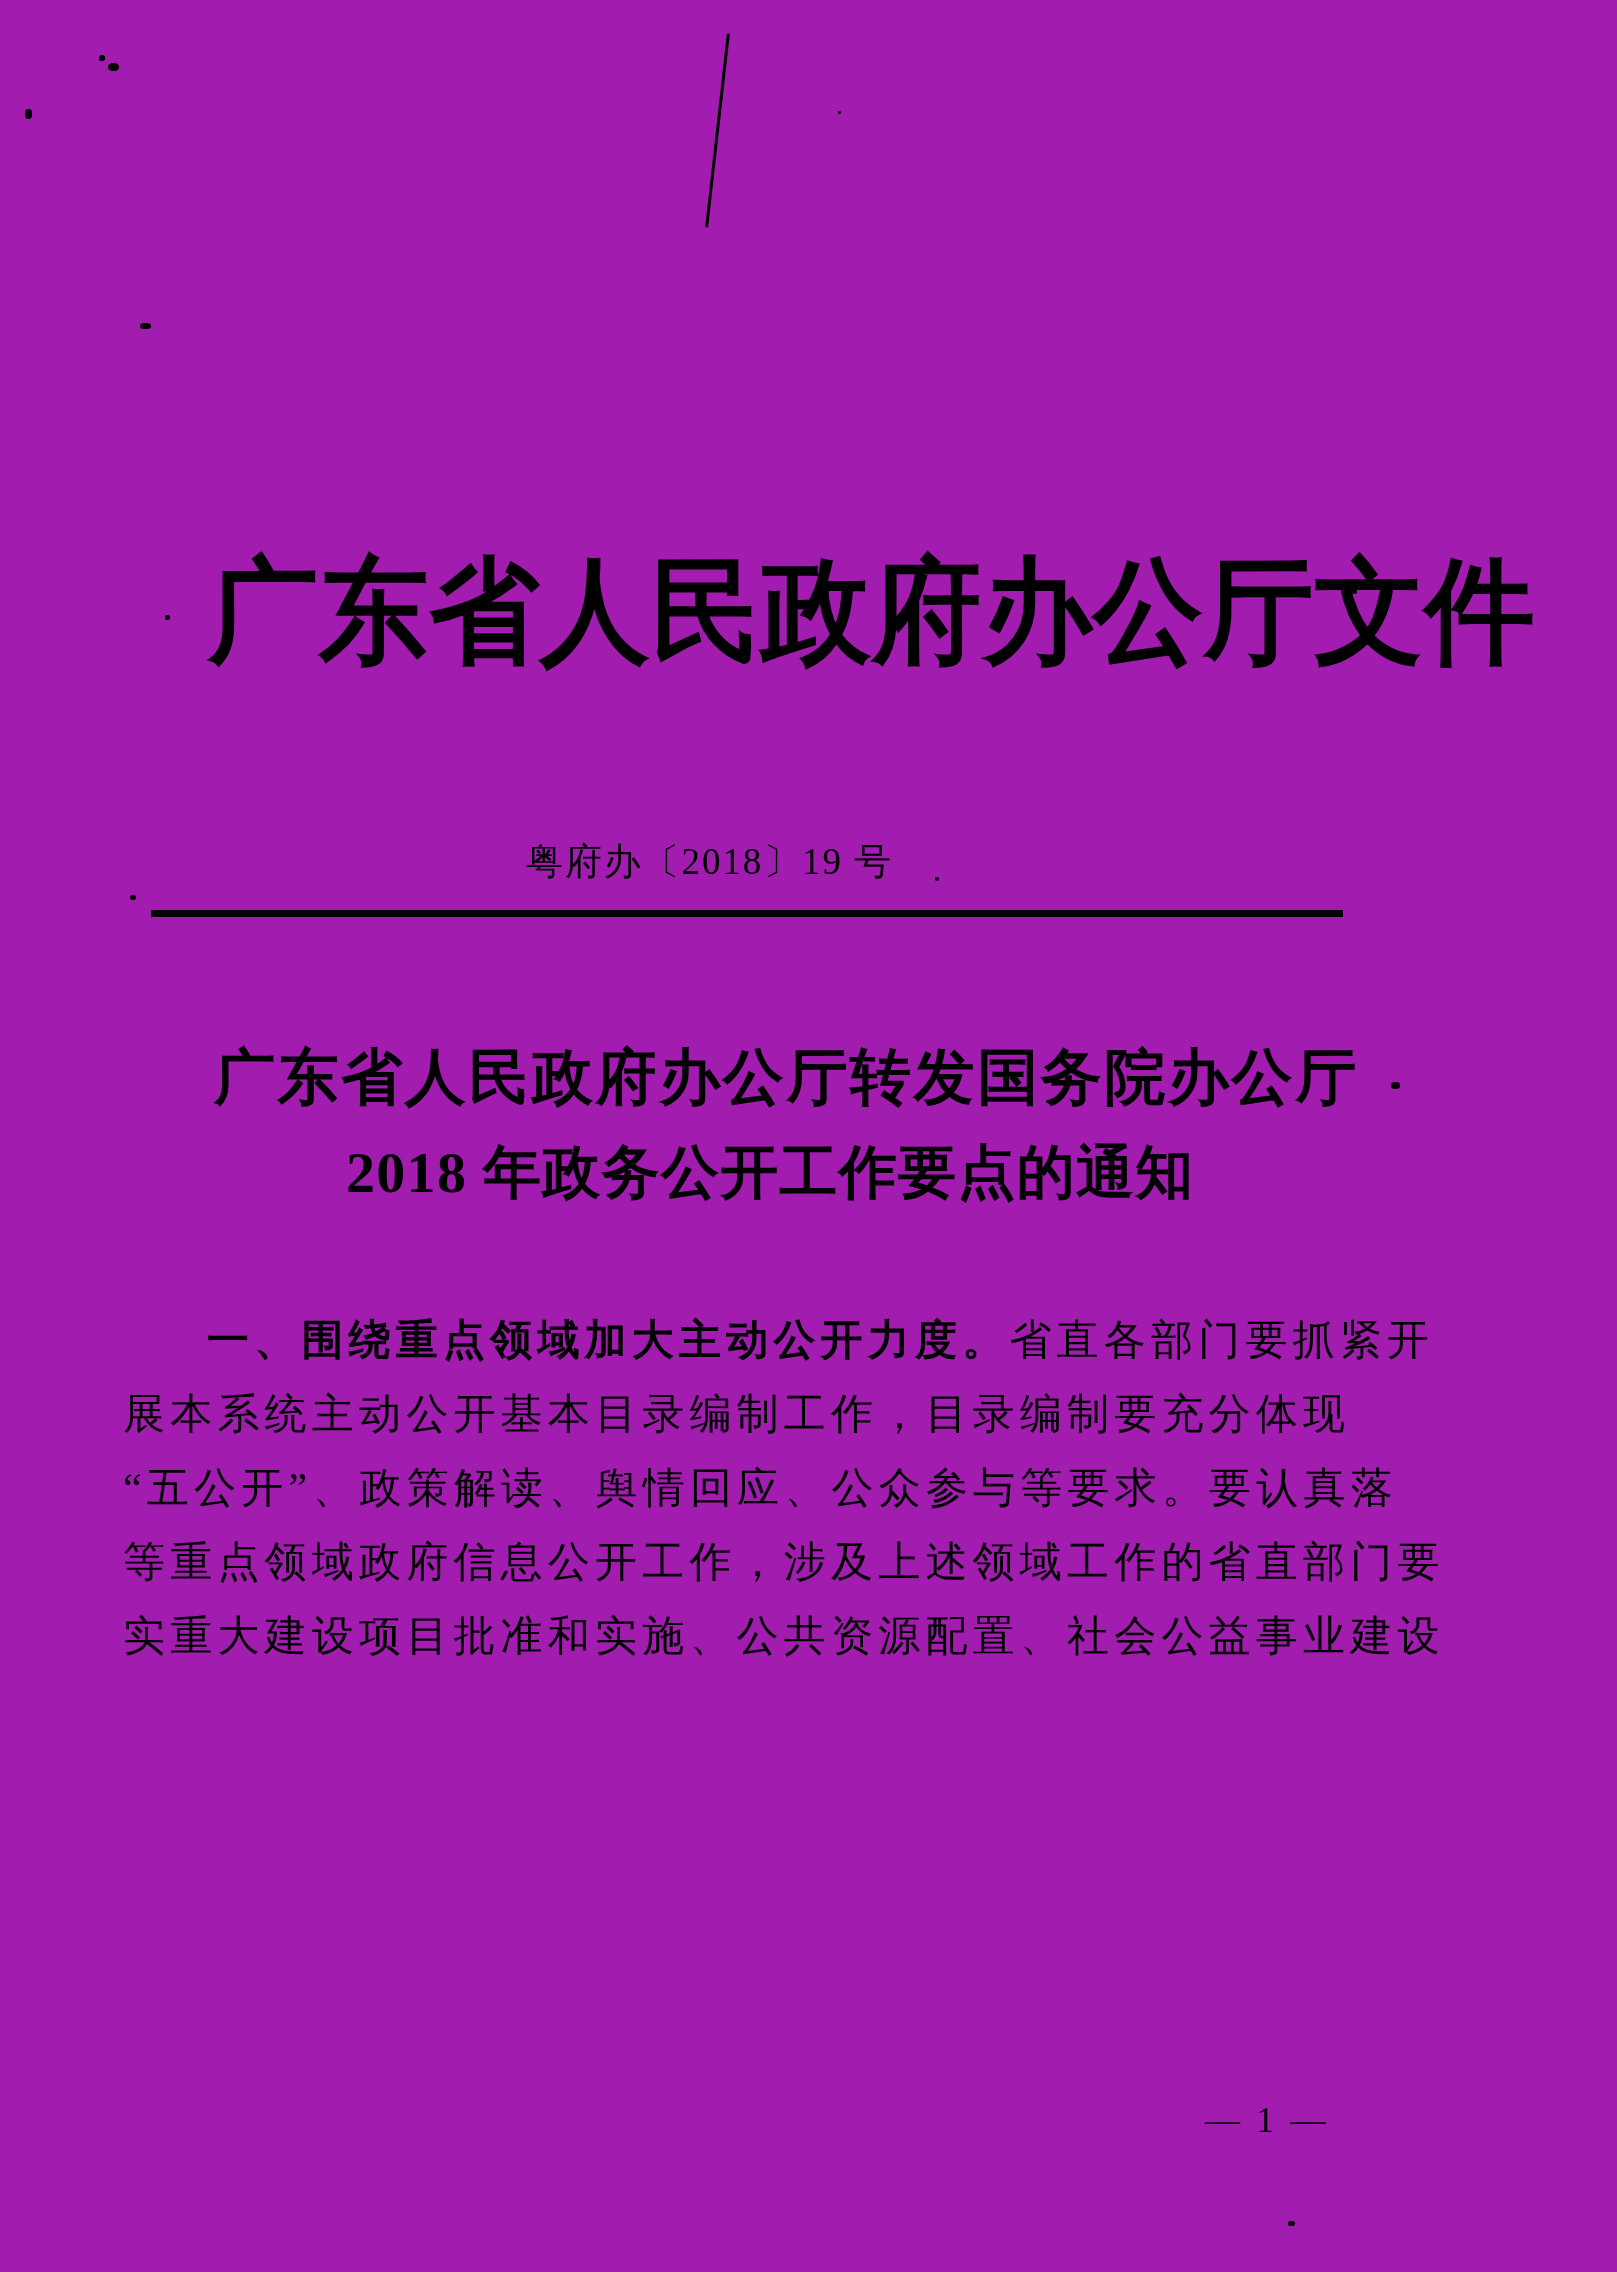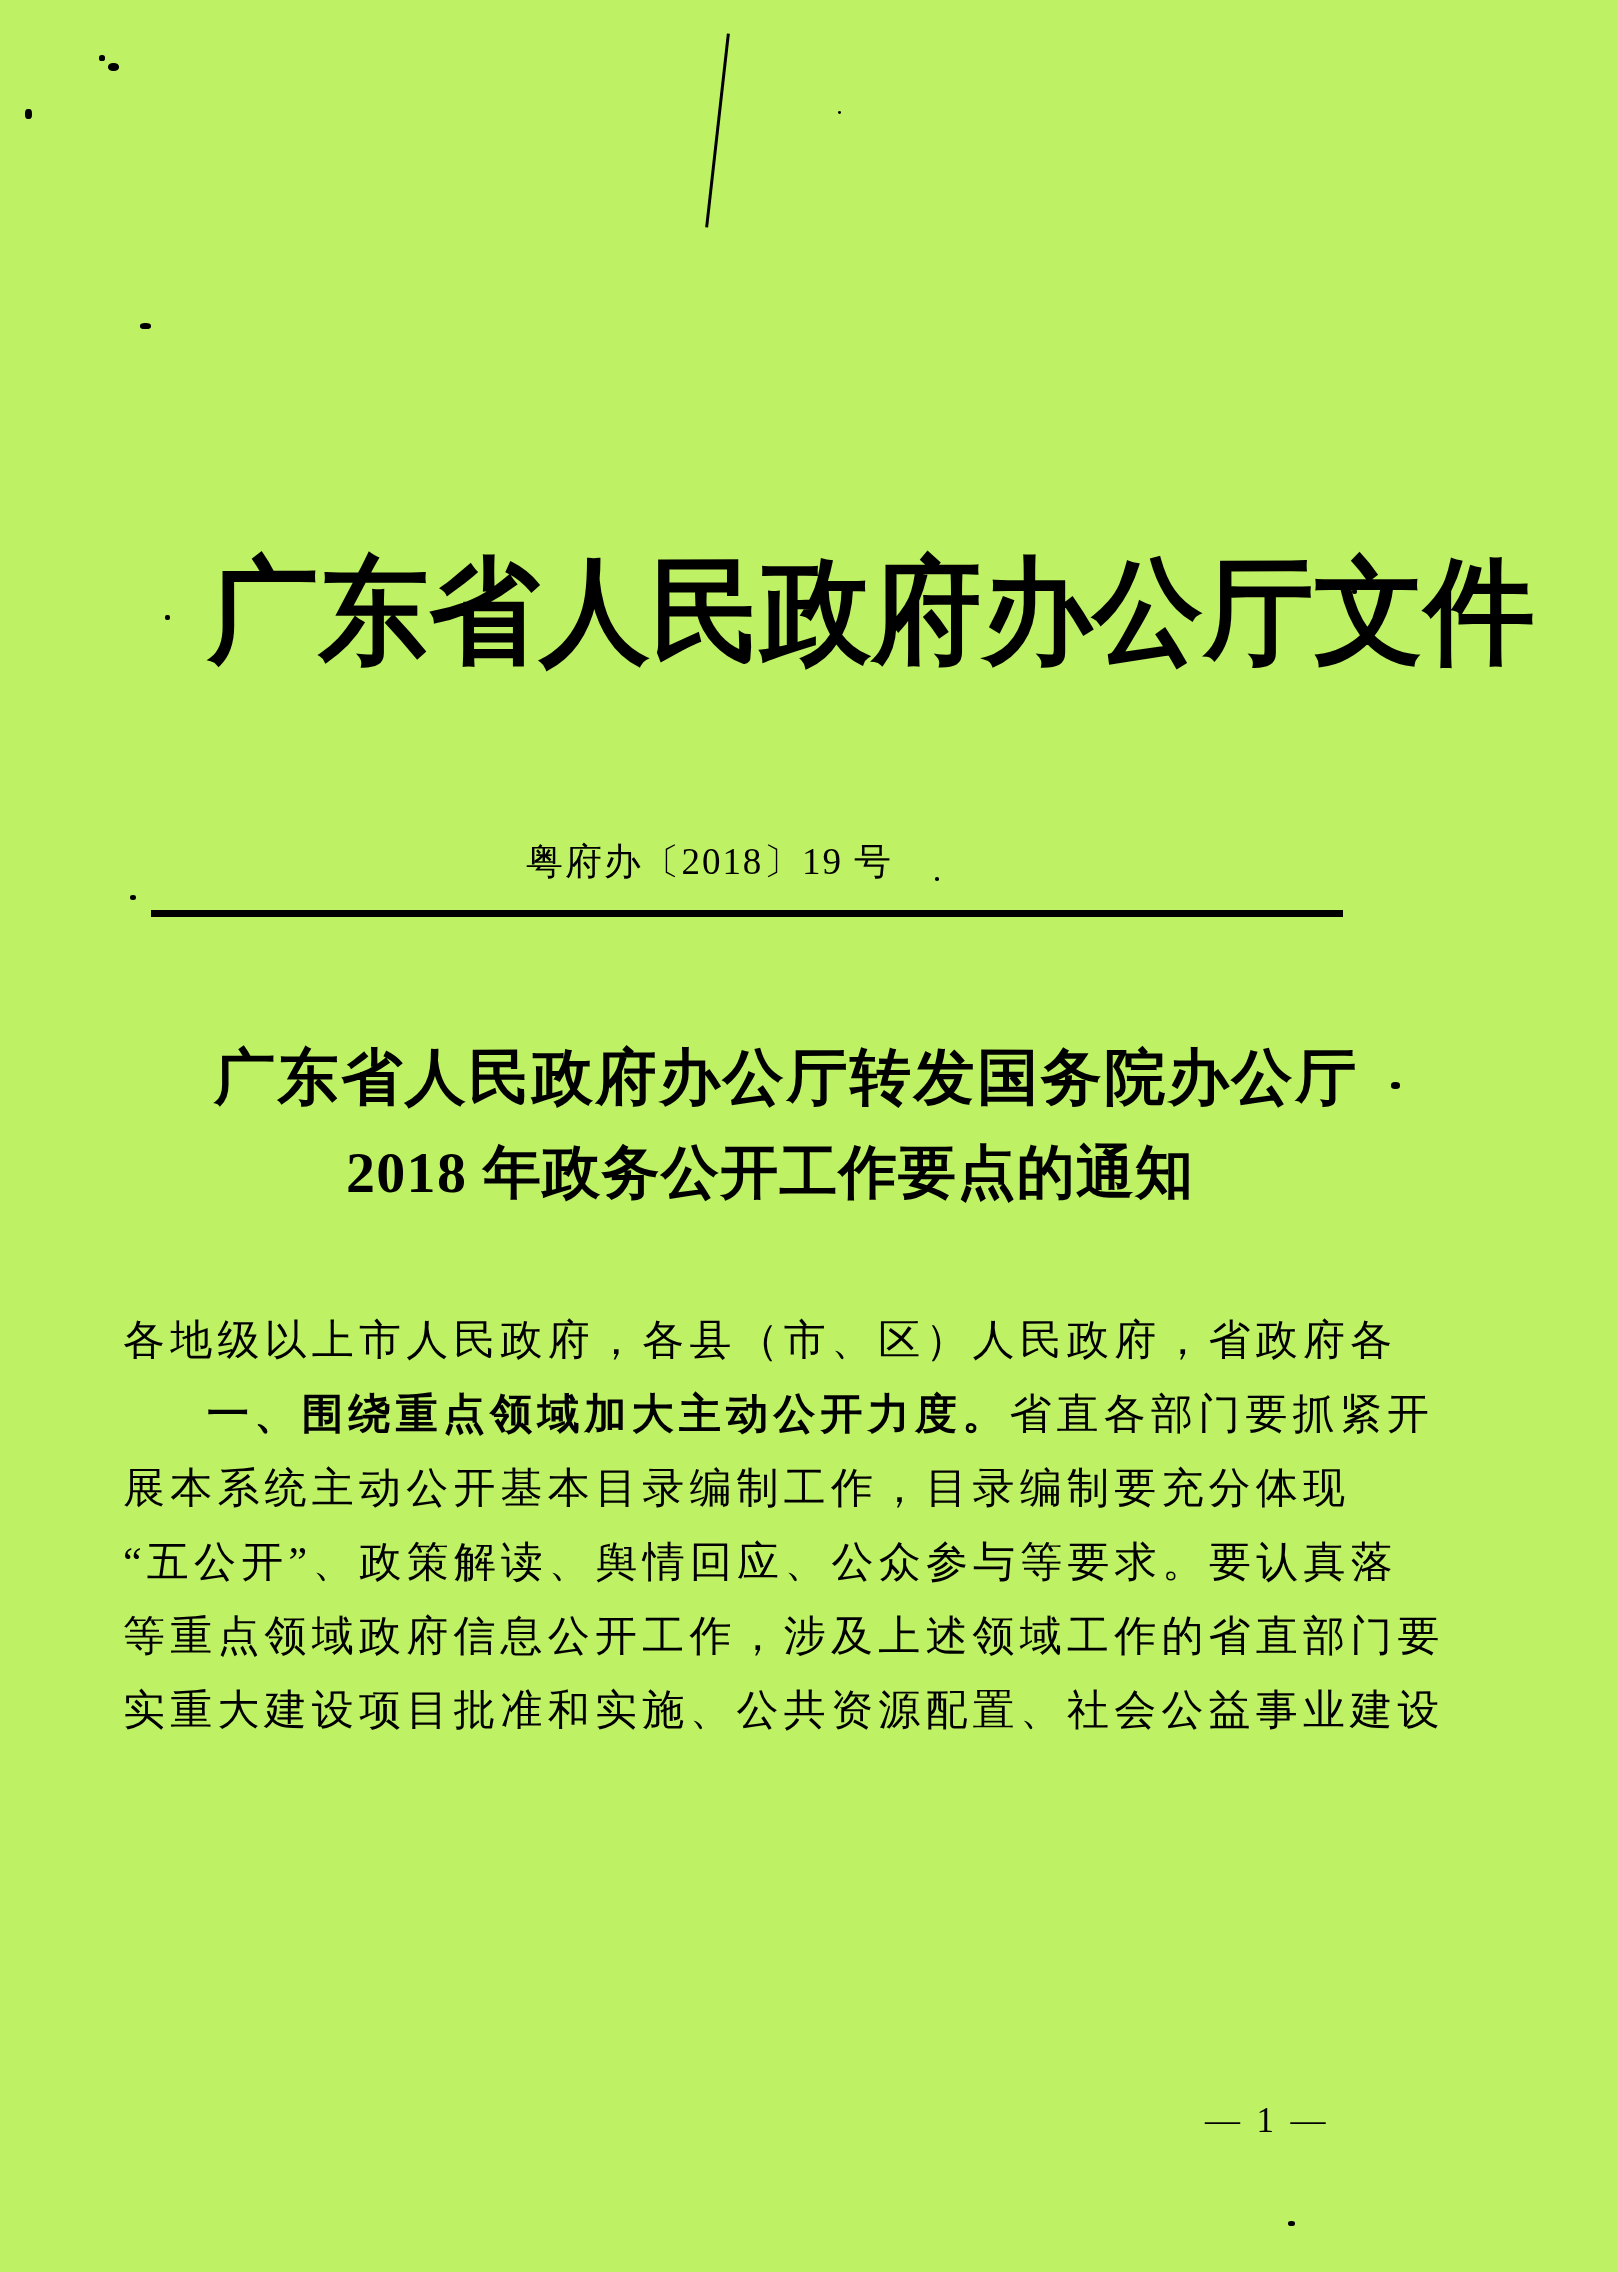--- a/index.html
+++ b/index.html
@@ -1,20 +1,20 @@
 <!DOCTYPE html>
 <html style="font-size:10.4px"><head>
 <meta charset="utf-8">
 <style>
   html, body { margin: 0; padding: 0; background: #e8e8e8; }
   .page {
     position: relative;
     width: 1617px;
     height: 2273px;
-    background: #bef264;
+    background: #a21caf;
     overflow: hidden;
     font-family: "Liberation Serif", "DejaVu Serif", serif;
     color: #000;
   }
   
   .org-title {
     position: absolute;
     left: 208px;
     top: 546px;
     width: 1129px;
@@ -131,21 +131,20 @@
   <div class="org-title">广东省人民政府办公厅文件</div>
 
   <div class="doc-number">粤府办〔2018〕19 号</div>
 
   <div class="hrule"></div>
 
   <div class="doc-title-1">广东省人民政府办公厅转发国务院办公厅</div>
   <div class="doc-title-2">2018 年政务公开工作要点的通知</div>
 
   <div class="body-block">
-    <div class="body-line"><b></b><span>各地级以上市人民政府，各县（市、区）人民政府，省政府各</span></div>
     <div class="body-line indent"><b>一、围绕重点领域加大主动公开力度。</b><span>省直各部门要抓紧开</span></div>
     <div class="body-line"><b></b><span>展本系统主动公开基本目录编制工作，目录编制要充分体现</span></div>
     <div class="body-line"><b></b><span>“五公开”、政策解读、舆情回应、公众参与等要求。要认真落</span></div>
     <div class="body-line"><b></b><span>等重点领域政府信息公开工作，涉及上述领域工作的省直部门要</span></div>
     <div class="body-line"><b></b><span>实重大建设项目批准和实施、公共资源配置、社会公益事业建设</span></div>
   </div>
 
   <div class="page-number">— 1 —</div>
 
 </div>

